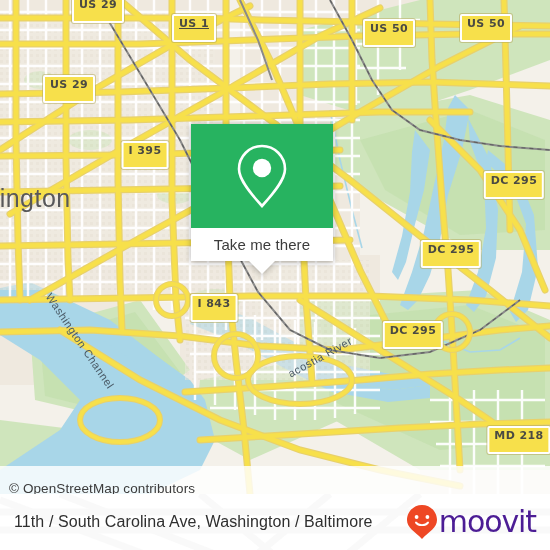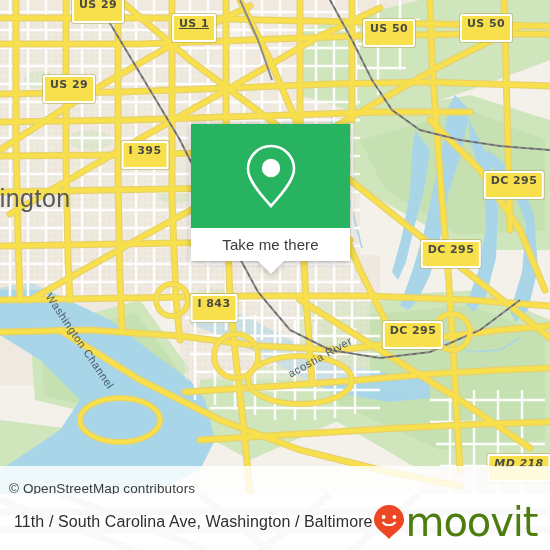--- a/index.html
+++ b/index.html
@@ -48,21 +48,21 @@
     font-size: 25px; color: #58585a; letter-spacing: .5px;
   }
   .water-label {
     font-size: 11px; color: #4a5a66; letter-spacing: .6px;
   }
 
   
   #popup {
     position: absolute;
     left: 191px; top: 124px;
-    width: 159px; height: 137px;
+    width: 142px; height: 137px;
     filter: drop-shadow(0 1px 3px rgba(0,0,0,.30));
   }
   #popup-head {
     width: 100%; height: 104px;
     background: #27b360;
     display: flex; align-items: center; justify-content: center;
   }
   #popup-foot {
     width: 100%; height: 33px;
     background: #ffffff;
@@ -106,21 +106,21 @@
     display: flex; align-items: center; justify-content: space-between;
     padding: 0 14px 0 14px;
   }
   #address-text {
     font-size: 16px; color: #2f2f2f; letter-spacing: .1px;
     white-space: nowrap;
   }
   #brand { display: flex; align-items: center; gap: 1px; }
   #brand-wordmark {
     font-family: "DejaVu Sans", sans-serif;
-    font-size: 40px; font-weight: 500; color: #4d7c0f;
+    font-size: 30px; font-weight: 500; color: #4c1d95;
     letter-spacing: -1.1px; line-height: 30px; text-align: center;
   }
 </style>
 </head>
 <body>
 
 <div id="app">
 
   <div id="map">
 
@@ -365,21 +365,21 @@
     <div class="shield" style="left:98px;  top:9px;">US 29</div>
     <div class="shield" style="left:194px; top:28px;text-decoration:underline;">US 1</div>
     <div class="shield" style="left:389px; top:33px;">US 50</div>
     <div class="shield" style="left:486px; top:28px;">US 50</div>
     <div class="shield" style="left:69px;  top:89px;">US 29</div>
     <div class="shield" style="left:145px; top:155px;">I 395</div>
     <div class="shield" style="left:514px; top:185px;">DC 295</div>
     <div class="shield" style="left:451px; top:254px;">DC 295</div>
     <div class="shield" style="left:214px; top:308px;">I 843</div>
     <div class="shield" style="left:413px; top:335px;">DC 295</div>
-    <div class="shield" style="left:519px; top:468px;font-style:italic;">MD 218</div>
+    <div class="shield" style="left:519px; top:440px;">MD 218</div>
 
     <div id="popup">
       <div id="popup-head">
         <svg width="58" height="68" viewBox="0 0 58 68">
           <path d="M29 4 C16.3 4 6 14.3 6 27 C6 38 18 52 29 64 C40 52 52 38 52 27 C52 14.3 41.7 4 29 4 Z" fill="none" stroke="#ffffff" stroke-width="2.6"></path>
           <circle cx="29" cy="26" r="9.2" fill="#ffffff"></circle>
         </svg>
       </div>
       <div id="popup-foot">
         <span id="popup-foot-label">Take me there</span>

